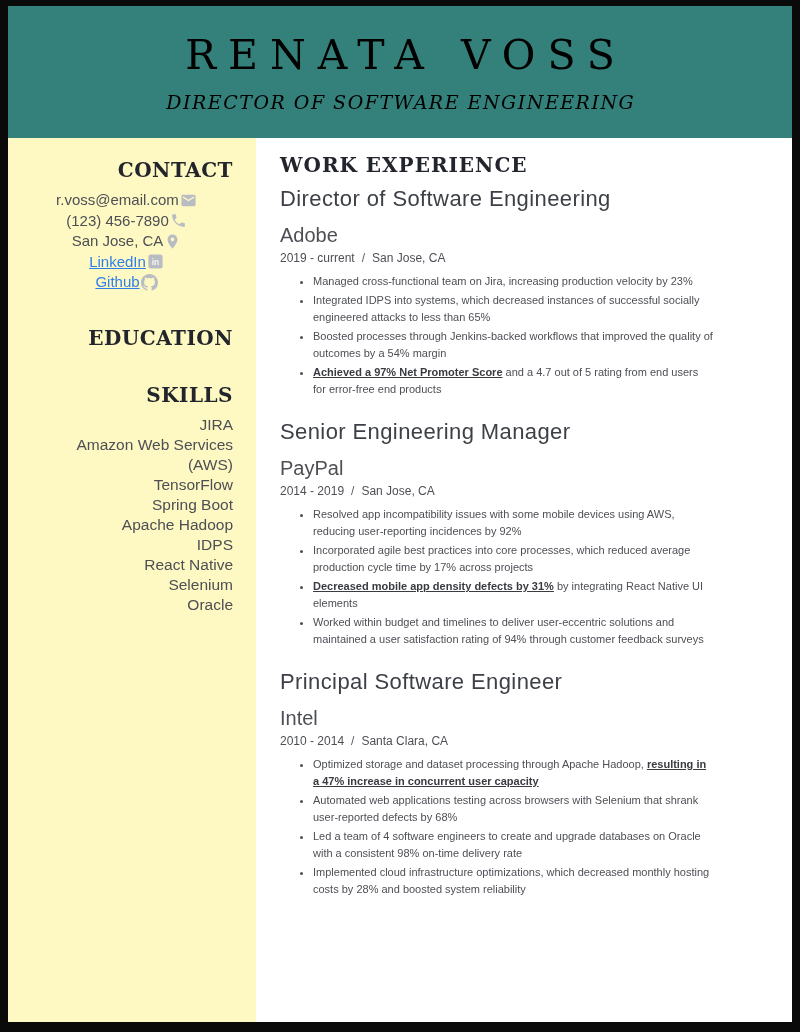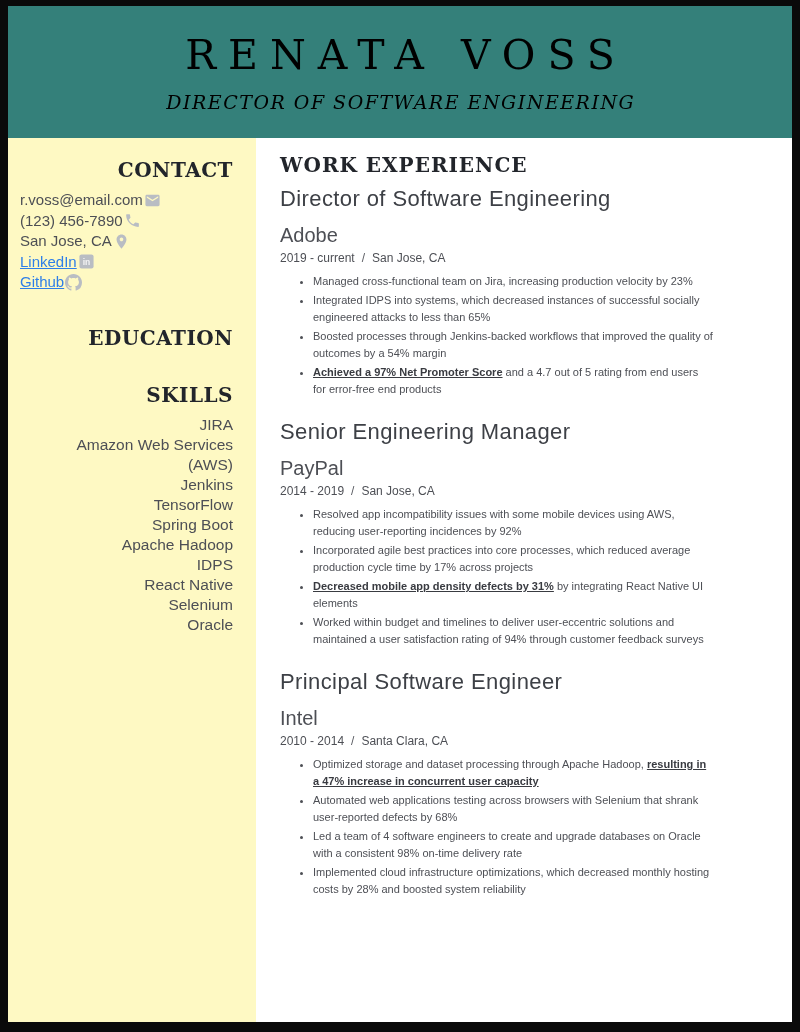--- a/index.html
+++ b/index.html
@@ -66,21 +66,21 @@
     margin: 0 0 8px 0;
     font-family: "DejaVu Serif", serif;
     font-weight: 700;
     font-size: 20px;
     letter-spacing: 0.5px;
     color: #22252b;
   }
   
   .side-section { margin-bottom: 33px; }
   .contact-row {
-    display: flex; justify-content: flex-start; align-items: center;
+    display: flex; justify-content: center; align-items: center;
     gap: 1px;
     font-size: 15px;
     line-height: 20.5px;
     white-space: nowrap;
   }
   .c-icon { width: 17px; height: 17px; flex: 0 0 17px; }
   .c-icon svg { display: block; width: 17px; height: 17px; fill: #b9bdc3; }
   a.side-link { color: #2e7fe8; text-decoration: underline; cursor: pointer; }
   .side-list {
     list-style: none;
@@ -175,21 +175,20 @@
 
         <section class="side-section">
           <h2 class="section-heading">EDUCATION</h2>
         </section>
 
         <section class="side-section">
           <h2 class="section-heading">SKILLS</h2>
           <ul class="side-list skills">
               <li>JIRA</li>
               <li>Amazon Web Services (AWS)</li>
-              <li>Jenkins</li>
               <li>TensorFlow</li>
               <li>Spring Boot</li>
               <li>Apache Hadoop</li>
               <li>IDPS</li>
               <li>React Native</li>
               <li>Selenium</li>
               <li>Oracle</li>
             </ul>
         </section>
 

